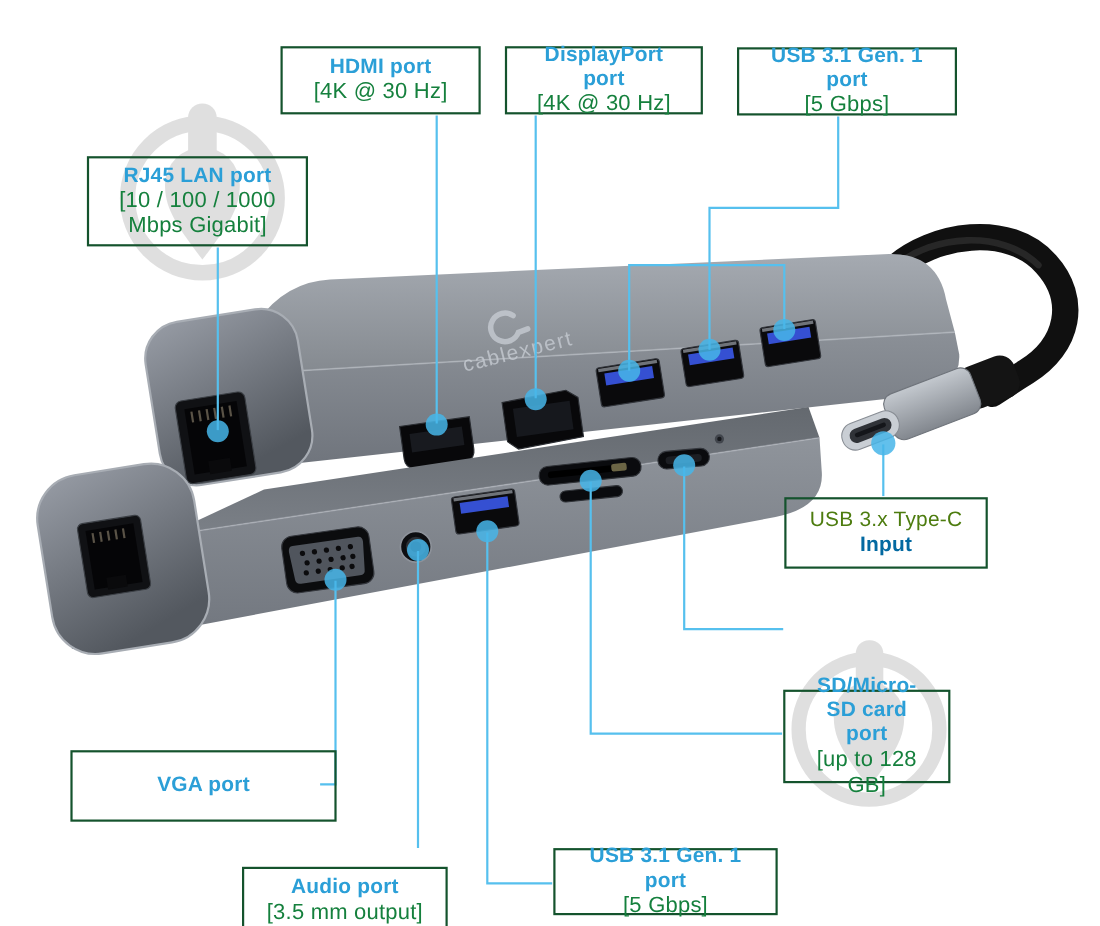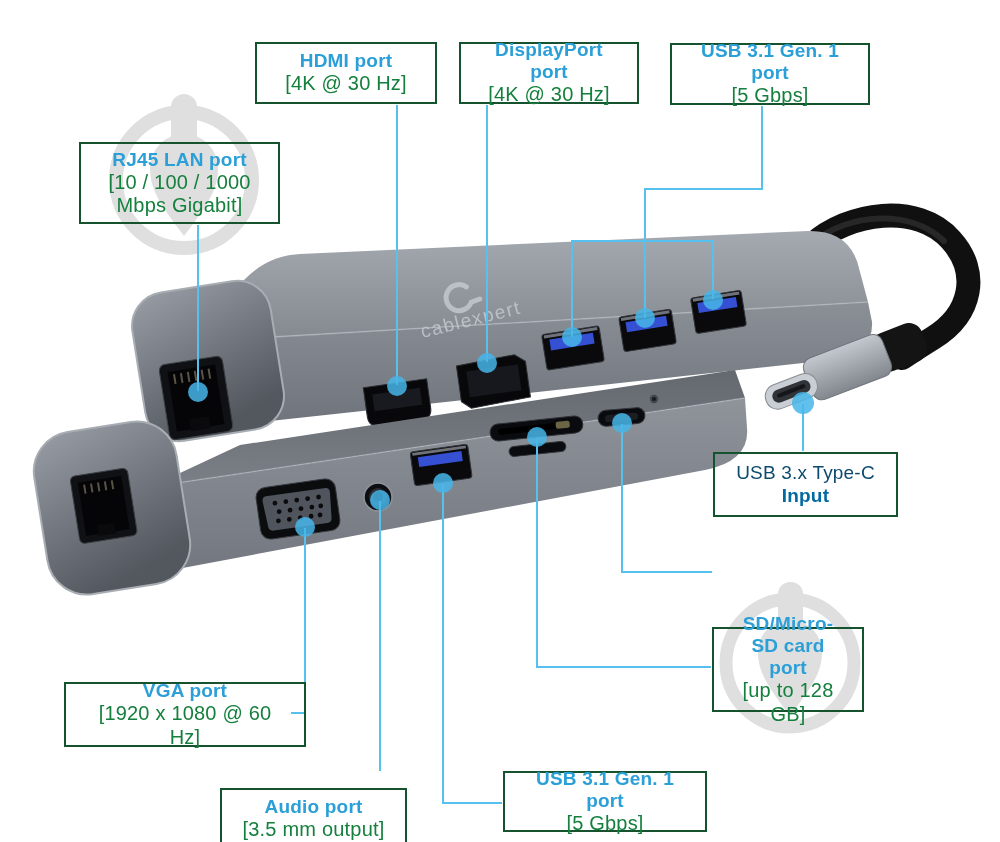--- a/index.html
+++ b/index.html
@@ -9,21 +9,21 @@
   }
   .stage svg{position:absolute;left:0;top:0;}
   .lbl{
     position:absolute;border:2px solid #14532d;background:transparent;
     display:flex;flex-direction:column;justify-content:center;align-items:center;
     text-align:center;box-sizing:border-box;line-height:1.16;padding:2px 20px;
     letter-spacing:.2px;
   }
   .lbl .t1{font-weight:700;color:#2b9fd7;font-size:19px;}
   .lbl .t2{font-weight:400;color:#15803d;font-size:20px;}
-  .lbl-flip .t1{font-weight:400;color:#0c4a6e;font-size:19px;}
+  .lbl-flip .t1{font-weight:400;color:#4d7c0f;font-size:19px;}
   .lbl-flip .t2{font-weight:700;color:#0369a1;font-size:19px;}
 </style>
 </head>
 <body>
 
 <div class="stage">
 
 <svg width="1000" height="842" viewBox="0 0 1000 842">
   <defs>
     <linearGradient id="gTop" x1="0" y1="0" x2="0" y2="1">
@@ -249,21 +249,20 @@
 <div class="lbl lbl-flip" style="left:713px;top:452px;width:185px;height:65px;">
   <span class="t1">USB 3.x Type-C</span>
   <span class="t2">Input</span>
 </div>
 <div class="lbl" style="left:712px;top:627px;width:152px;height:85px;">
   <span class="t1">SD/Micro-SD card port</span>
   <span class="t2">[up to 128 GB]</span>
 </div>
 <div class="lbl" style="left:48px;top:682px;width:242px;height:65px;margin-left:16px;">
   <span class="t1">VGA port</span>
-  <span class="t2">[1920 x 1080 @ 60 Hz]</span>
 </div>
 <div class="lbl" style="left:220px;top:788px;width:187px;height:61px;">
   <span class="t1">Audio port</span>
   <span class="t2">[3.5 mm output]</span>
 </div>
 <div class="lbl" style="left:503px;top:771px;width:204px;height:61px;">
   <span class="t1">USB 3.1 Gen. 1 port</span>
   <span class="t2">[5 Gbps]</span>
 </div>
 

